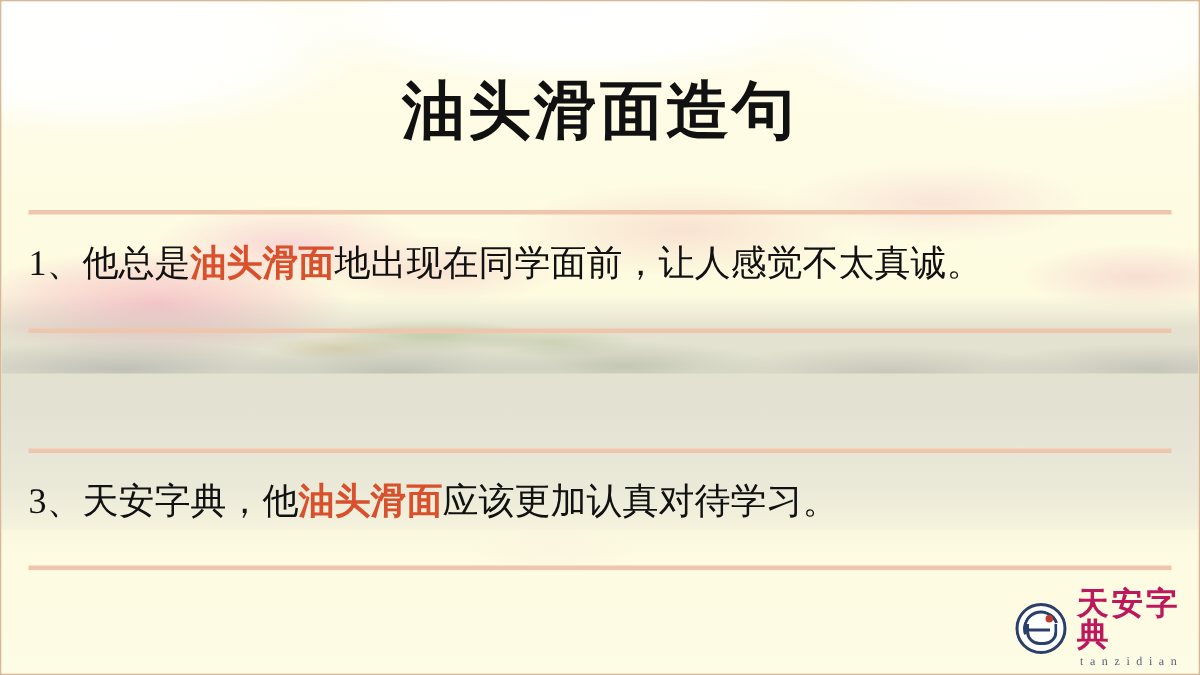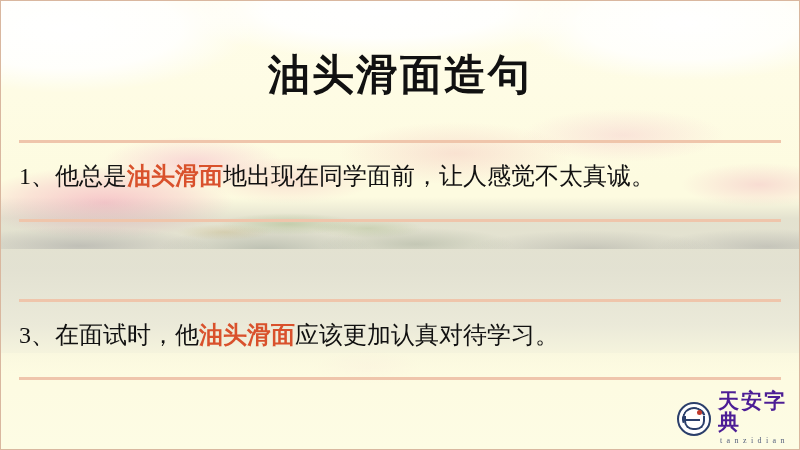--- a/index.html
+++ b/index.html
@@ -184,25 +184,25 @@
     border-radius: 50%;
     background: #c0392b;
   }
 
   .logo-text {
     display: flex;
     flex-direction: column;
     line-height: 1;
   }
   .logo-name {
-    font-family: Liberation Mono, monospace;
+    font-family: Liberation Sans, sans-serif;
     font-weight: bold;
     font-size: 21px;
     letter-spacing: 2px;
-    color: #4c1d95;
+    color: #be185d;
   }
   .logo-sub {
     font-family: Liberation Serif, serif;
     font-size: 8px;
     letter-spacing: 4.4px;
     color: #56617d;
     margin-top: 3px;
     padding-left: 2px;
   }
 </style>
@@ -227,21 +227,21 @@
     <div class="sentence s1">
       <span>1、</span><span>他总是</span><span class="hl">油头滑面</span><span>地出现在同学面前，让人感觉不太真诚。</span>
     </div>
 
     <div class="rule rule-2"></div>
 
 
     <div class="rule rule-3"></div>
 
     <div class="sentence s3">
-      <span>3、</span><span>在面试时，他</span><span class="hl">油头滑面</span><span>应该更加认真对待学习。</span>
+      <span>3、</span><span>天安字典，他</span><span class="hl">油头滑面</span><span>应该更加认真对待学习。</span>
     </div>
 
     <div class="rule rule-4"></div>
 
     <div class="logo">
       <div class="logo-mark">
         <span class="arc-a"></span>
         <span class="arc-b"></span>
         <span class="bar"></span>
         <span class="dot"></span>

